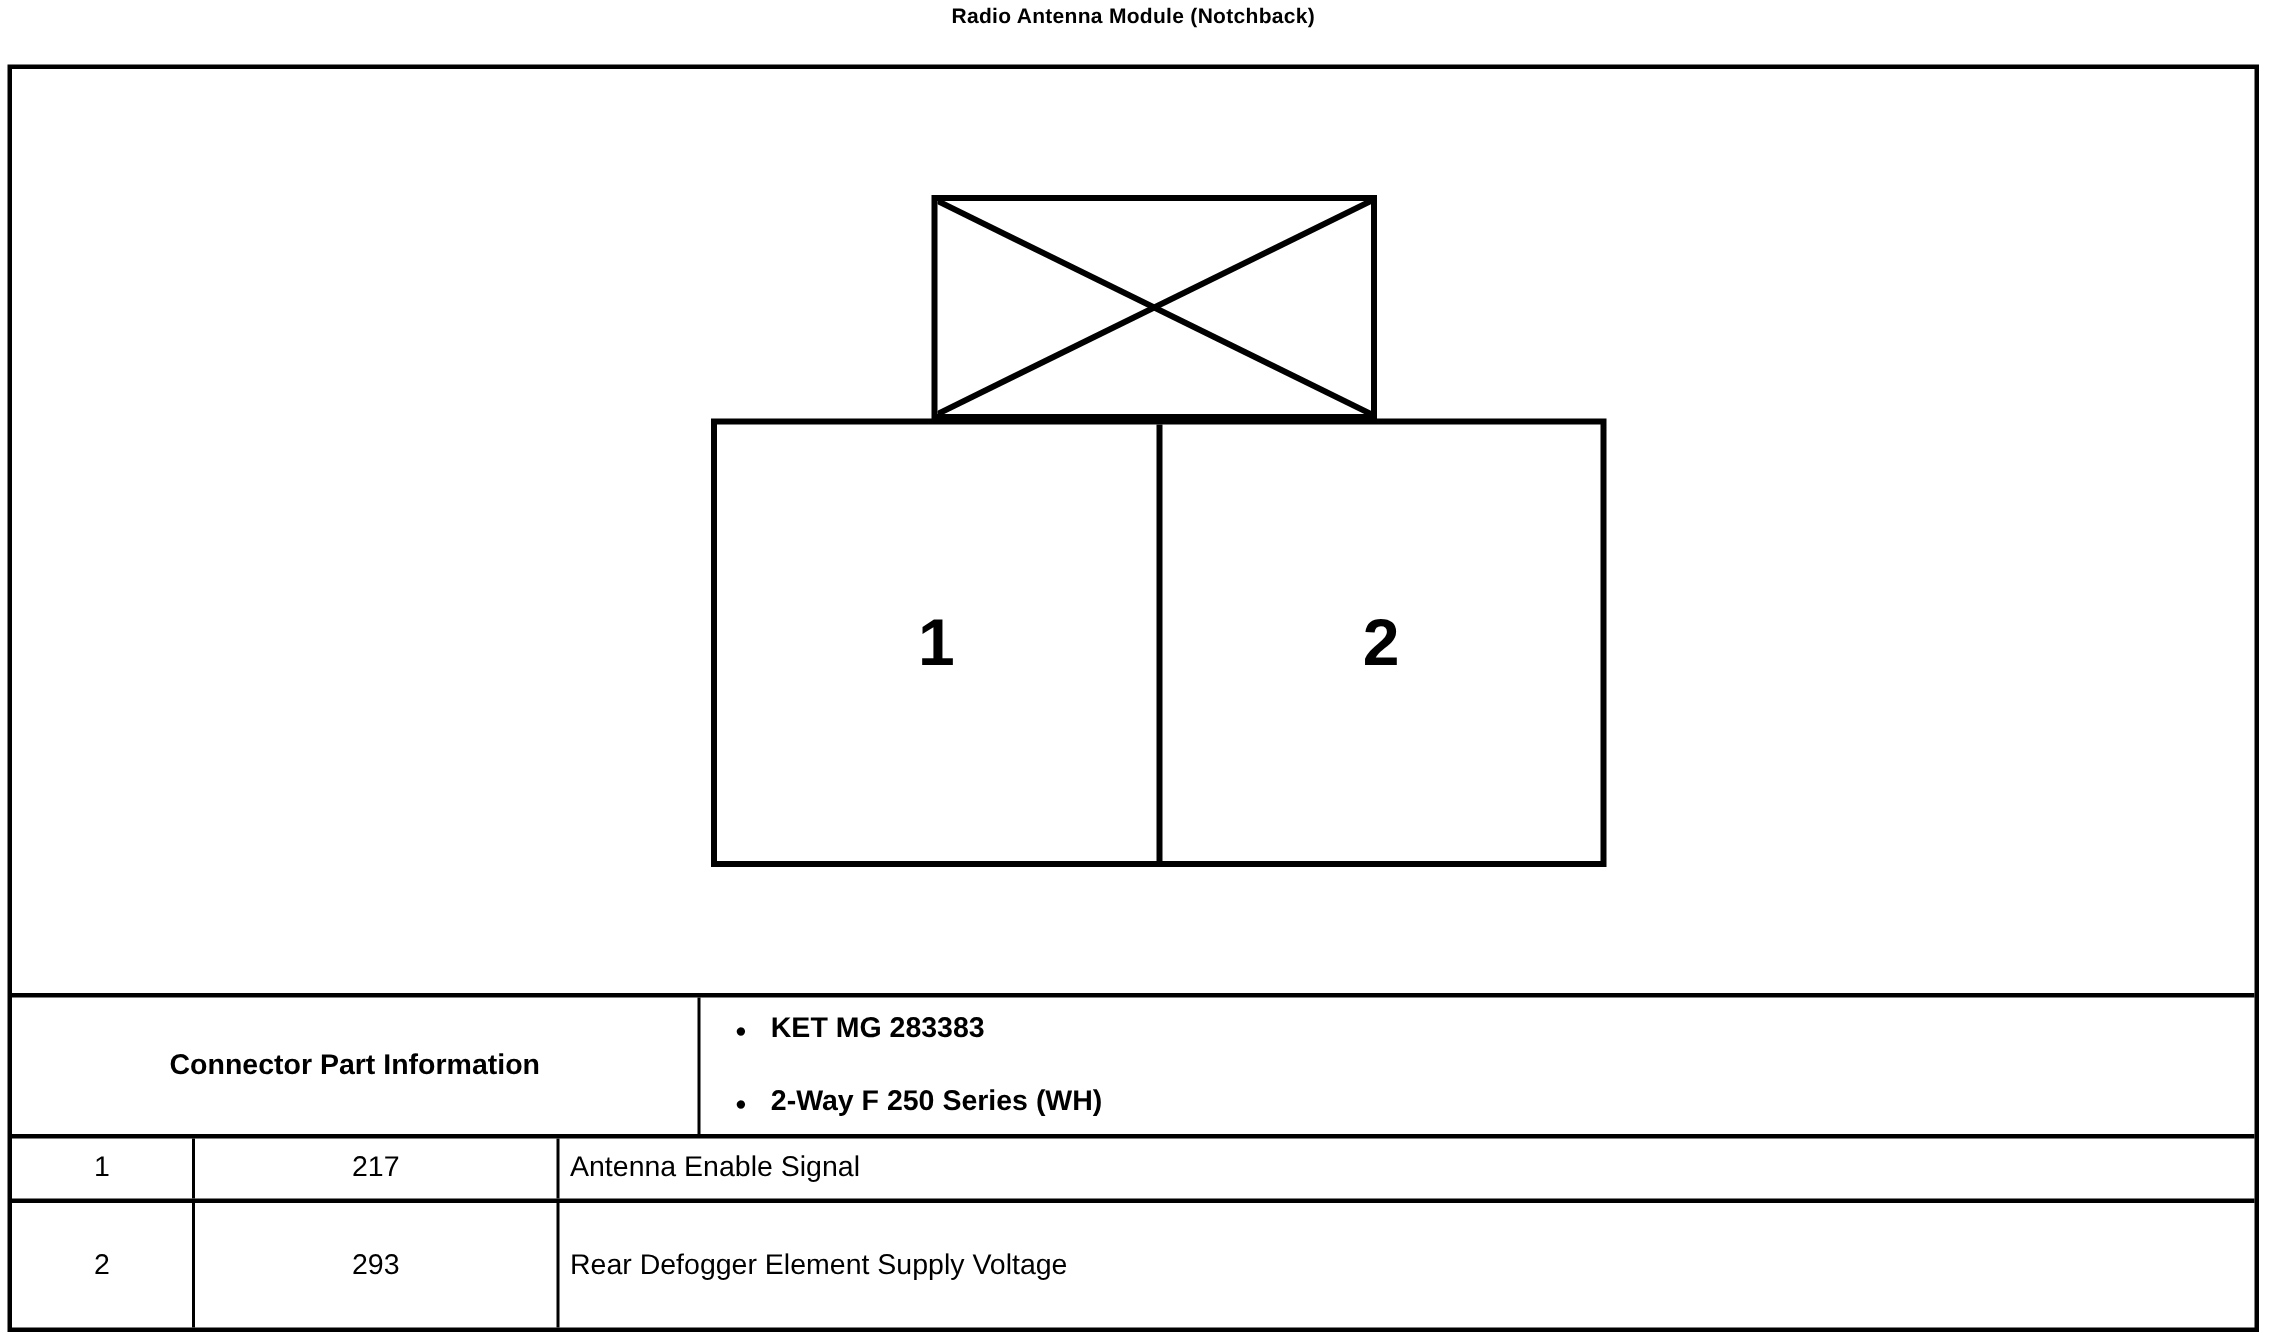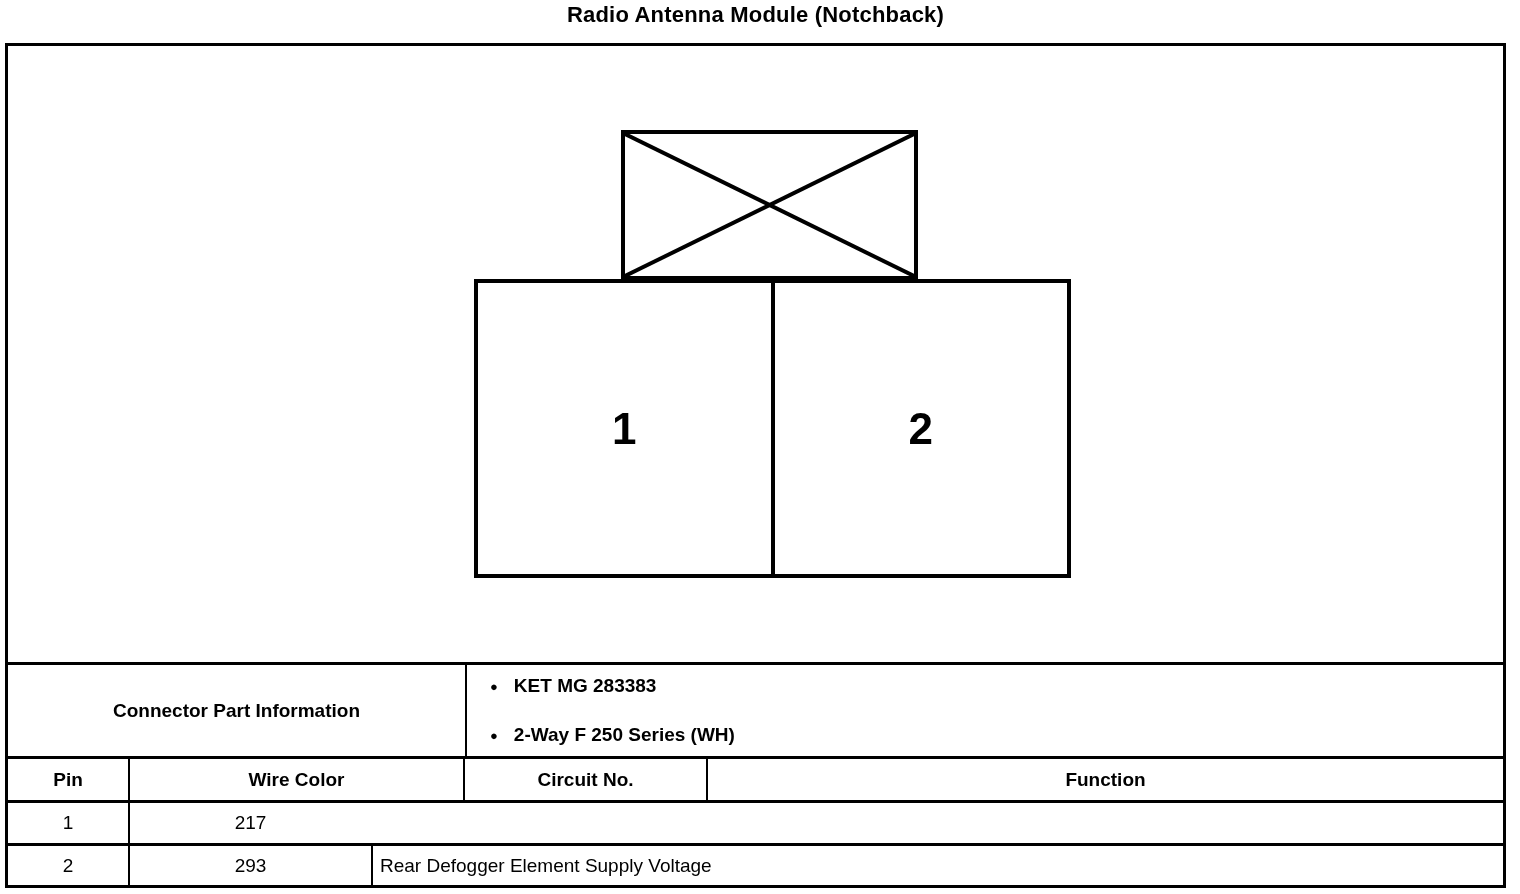--- a/index.html
+++ b/index.html
@@ -15,21 +15,21 @@
     height: 894px;
     background: #ffffff;
     overflow: hidden;
   }
   .page-title {
     position: absolute;
     top: 2px;
     left: 5px;
     width: 1501px;
     text-align: center;
-    font-size: 22px;
+    font-size: 14px;
     font-weight: bold;
     letter-spacing: 0.2px;
   }
   .figure {
     position: absolute;
     left: 5px;
     top: 43px;
     width: 1501px;
     height: 845px;
     border: 3px solid #000000;
@@ -165,30 +165,25 @@
             <span class="bullet-dot">●</span>
             <span>KET MG 283383</span>
           </div>
           <div class="bullet-line">
             <span class="bullet-dot">●</span>
             <span>2-Way F 250 Series (WH)</span>
           </div>
         </div>
       </div>
 
-      <div class="trow row-header">
-        <div class="tcell w-pin bold">Pin</div>
-        <div class="tcell w-color bl bold">Wire Color</div>
-        <div class="tcell w-circuit bl bold">Circuit No.</div>
-        <div class="tcell w-func bl bold">Function</div>
-      </div>
 
       <div class="trow row-data">
         <div class="tcell w-pin">1</div>
         <div class="tcell w-circuit bl">217</div>
+        <div class="tcell w-func bl cell-left">Antenna Enable Signal</div>
       </div>
 
       <div class="trow row-data">
         <div class="tcell w-pin">2</div>
         <div class="tcell w-circuit bl">293</div>
         <div class="tcell w-func bl cell-left">Rear Defogger Element Supply Voltage</div>
       </div>
 
     </div>
   </div>

